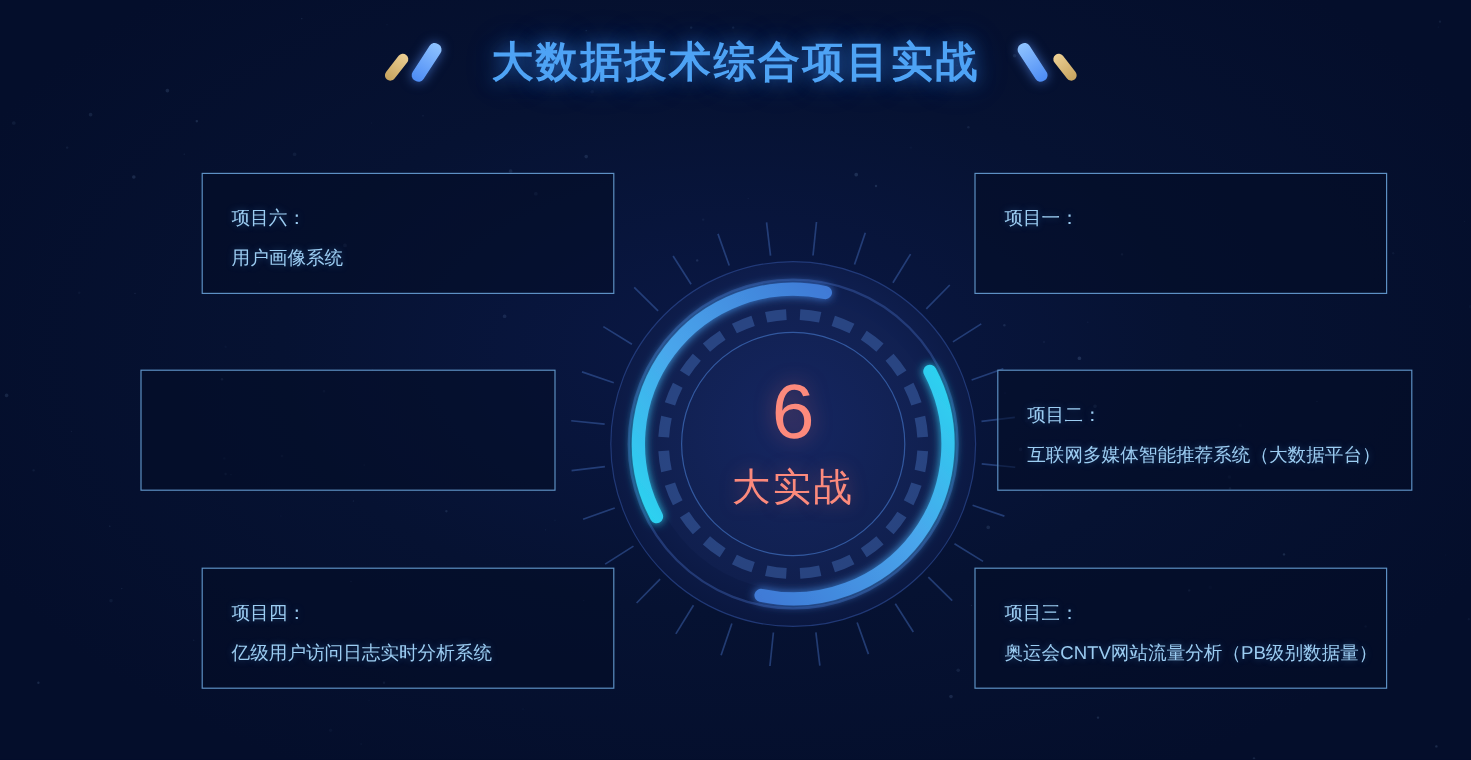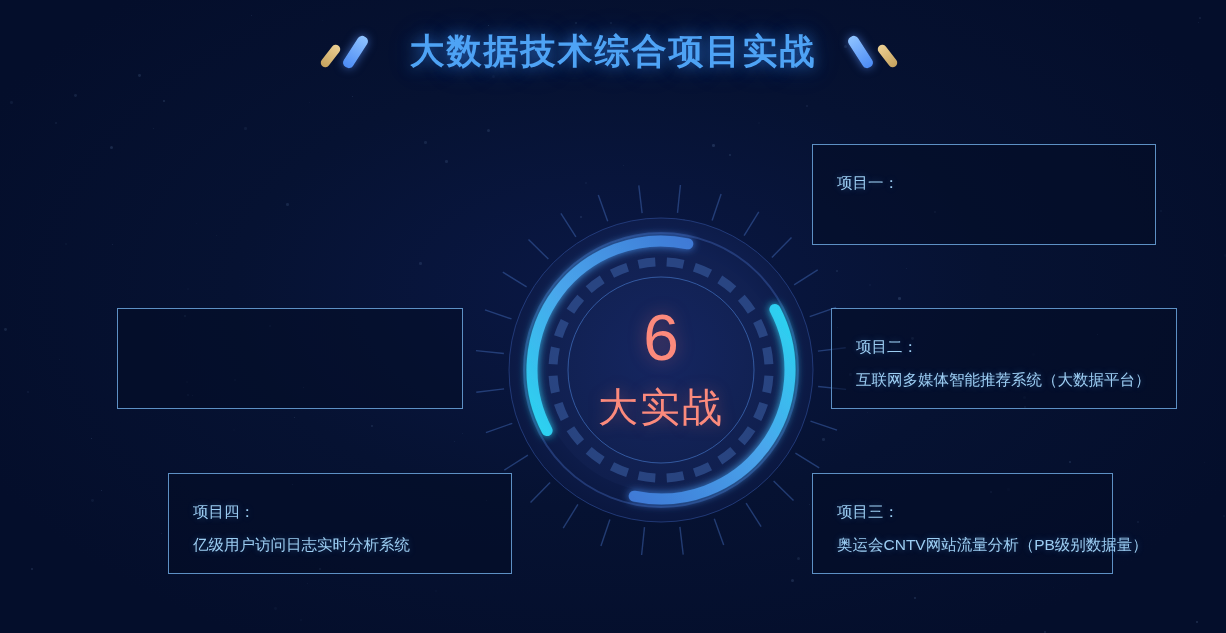--- a/index.html
+++ b/index.html
@@ -58,40 +58,40 @@
     text-shadow:0 0 6px rgba(90,170,255,.35);
     white-space:nowrap;
   }
   .card .desc { margin-top:9px; }
 
   .c6 { left:168px; top:144px; width:344px; height:101px; }
   .c5 { left:117px; top:308px; width:346px; height:101px; }
   .c4 { left:168px; top:473px; width:344px; height:101px; }
   .c1 { left:812px; top:144px; width:344px; height:101px; }
   .c2 { left:831px; top:308px; width:346px; height:101px; }
-  .c3 { left:812px; top:473px; width:301px; height:101px; }
+  .c3 { left:812px; top:473px; width:344px; height:101px; }
 
   
   .dial {
     position:absolute; left:471px; top:180px;
     width:380px; height:380px;
   }
   .dial svg { display:block; width:380px; height:380px; overflow:visible; }
 
   .center-text {
     position:absolute; left:0; top:0; width:380px; height:380px;
     display:flex; flex-direction:column; align-items:center; justify-content:center;
     pointer-events:none;
   }
   .big-num {
     font-size:64px; font-weight:400; color:#fc8a7c; line-height:1;
     text-shadow:0 0 18px rgba(252,120,110,.35);
   }
   .sub-num {
-    font-size:40px; color:#fc8a7c; margin-top:10px; letter-spacing:2px;
+    font-size:32px; color:#fc8a7c; margin-top:10px; letter-spacing:2px;
     text-shadow:0 0 16px rgba(252,120,110,.35);
   }
 </style>
 </head>
 <body>
 
 <div id="stage">
 
   <div class="particles" id="particles">
       <i class="pt" style="width: 3px; height: 3px; left: 844px; top: 45px; opacity: 0.18;"></i>
@@ -317,20 +317,24 @@
       <path id="arc1" fill="none" stroke="url(#arcTop)" stroke-width="11" stroke-linecap="round" filter="url(#glow)" d="M 76.10 250.56 A 129 129 0 0 1 216.82 63.82"></path>
       <path id="arc2" fill="none" stroke="url(#arcBot)" stroke-width="11" stroke-linecap="round" filter="url(#glow)" d="M 303.90 129.44 A 129 129 0 0 1 163.18 316.18"></path>
     </svg>
 
     <div class="center-text">
       <span class="big-num">6</span>
       <span class="sub-num">大实战</span>
     </div>
   </div>
 
+  <div class="card c6">
+    <div class="lbl">项目六：</div>
+    <div class="desc">用户画像系统</div>
+  </div>
 
   <div class="card c5">
   </div>
 
   <div class="card c4">
     <div class="lbl">项目四：</div>
     <div class="desc">亿级用户访问日志实时分析系统</div>
   </div>
 
   <div class="card c1">

